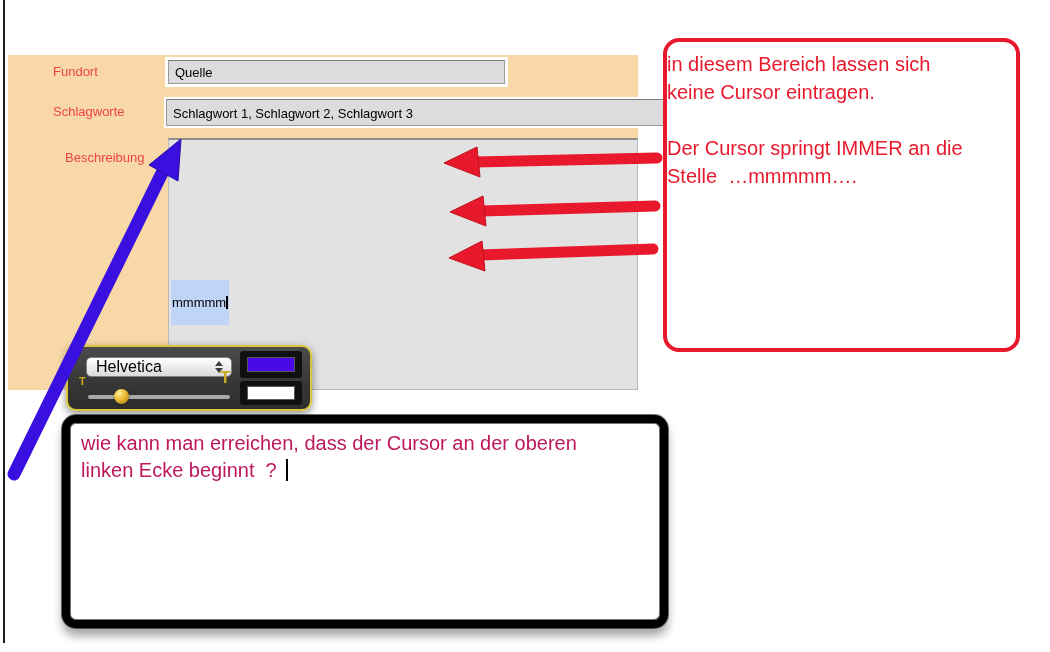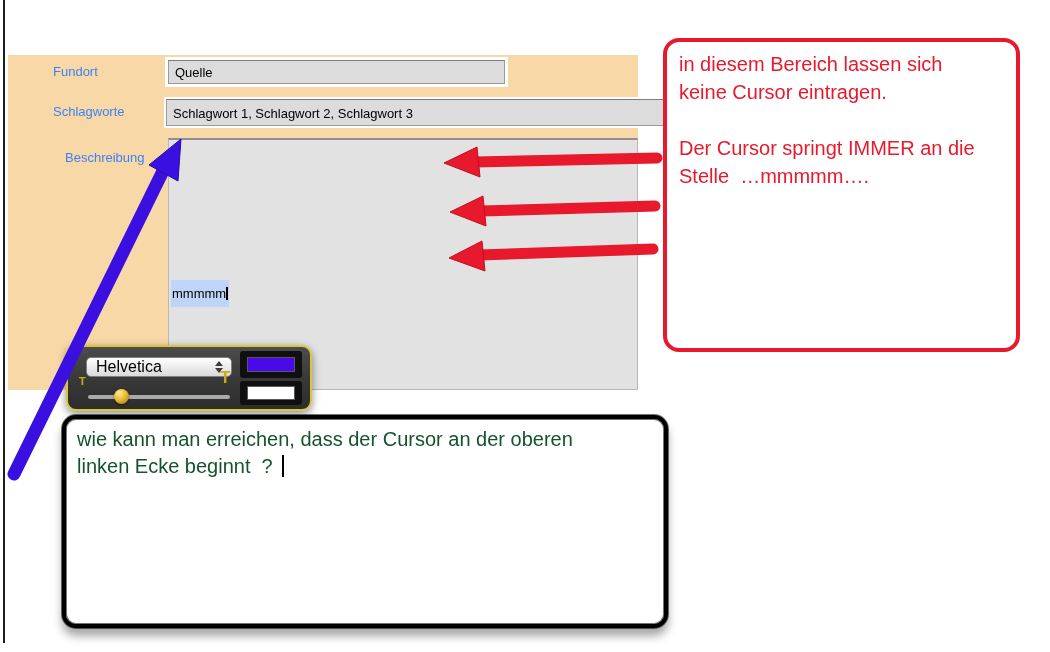--- a/index.html
+++ b/index.html
@@ -5,39 +5,39 @@
   * { margin:0; padding:0; box-sizing:border-box; }
   html,body { background:#fff; }
   .canvas {
     position:relative; width:1050px; height:652px; background:#ffffff;
     overflow:hidden; font-family:"Liberation Sans", sans-serif;
   }
   .window-edge { position:absolute; left:3px; top:0; width:2px; height:643px; background:#1d1d1d; }
 
   
   .form-panel { position:absolute; left:8px; top:55px; width:630px; height:335px; background:#F9D8A7; }
-  .field-label { position:absolute; font-size:13px; color:#3b82f6; }
+  .field-label { position:absolute; font-size:13px; color:#ef4444; }
   .lbl-fundort { left:53px; top:64px; }
   .lbl-schlagworte { left:53px; top:104px;text-align:right; }
   .lbl-beschreibung { left:53px; top:150px;margin-left:12px; }
 
   .text-field {
     position:absolute; background:#DCDCDC; border:1px solid #9a9a9a; border-top-color:#7d7d7d;
     font-size:13px; color:#000; padding:4px 6px 0 6px; white-space:nowrap; overflow:hidden;
   }
   .fld-quelle { left:168px; top:60px; width:337px; height:24px; box-shadow:0 0 0 3px #ffffff; }
   .fld-schlagworte { left:166px; top:99px; width:574px; height:27px; box-shadow:0 0 0 2px #ffffff; padding-top:6px; }
 
   .besch-area {
     position:absolute; left:168px; top:138px; width:470px; height:252px;
     background:#E2E2E2; border:1px solid #b9b9b9; border-top:2px solid #8f8f8f;
   }
   .sel-text {
     position:absolute; left:2px; top:140px; background:#BFD5F7; color:#000;
-    font-size:13px; padding:6px 1px; white-space:pre;
+    font-size:13px; padding:15px 1px; white-space:pre;
   }
   .caret { display:inline-block; width:2px; height:13px; background:#000; vertical-align:-2px; }
 
   
   .font-panel {
     position:absolute; left:66px; top:345px; width:246px; height:66px;
     background:linear-gradient(180deg,#4c4c4c 0%,#363636 60%,#2d2d2d 100%);
     border:2px solid #D9C63D; border-radius:10px;
     box-shadow:0 3px 9px rgba(0,0,0,0.45);
   }
@@ -62,27 +62,27 @@
   .swatch-frame.bottom { top:34px; height:24px; }
   .swatch-fill { position:absolute; left:7px; top:6px; right:7px; bottom:6px; border:1px solid #5a5a5a; }
   .swatch-fill.blue { background:#4A09E8; }
   .swatch-fill.white { background:#FFFFFF; top:5px; bottom:5px; }
 
   
   .note { position:absolute; background:#ffffff; }
   .red-note {
     left:663px; top:38px; width:357px; height:314px;
     border:4px solid #E8192C; border-radius:16px;
-    padding:8px 12px; color:#E8192C; font-size:20px; line-height:28px;
+    padding:8px 0; color:#E8192C; font-size:20px; line-height:28px;
   }
   .red-note .para2 { margin-top:28px; }
   .blue-note {
     left:62px; top:415px; width:606px; height:213px;
-    border:4px solid #000000; border-radius:14px;
-    padding:7px 11px; color:#14532d; font-size:20px; line-height:27px;
+    border:8px solid #000000; border-radius:14px;
+    padding:7px 11px; color:#be185d; font-size:20px; line-height:27px;
     box-shadow:0 0 0 1px rgba(0,0,0,0.55), inset 0 0 0 1px rgba(0,0,0,0.55), 0 8px 10px rgba(0,0,0,0.35);
   }
   .blue-note .caret { height:22px; vertical-align:-4px; margin-left:4px; }
   .note div { white-space:pre-wrap; }
 
   .arrow-overlay { position:absolute; left:0; top:0; width:1050px; height:652px; pointer-events:none; }
 </style>
 </head>
 <body>
 

